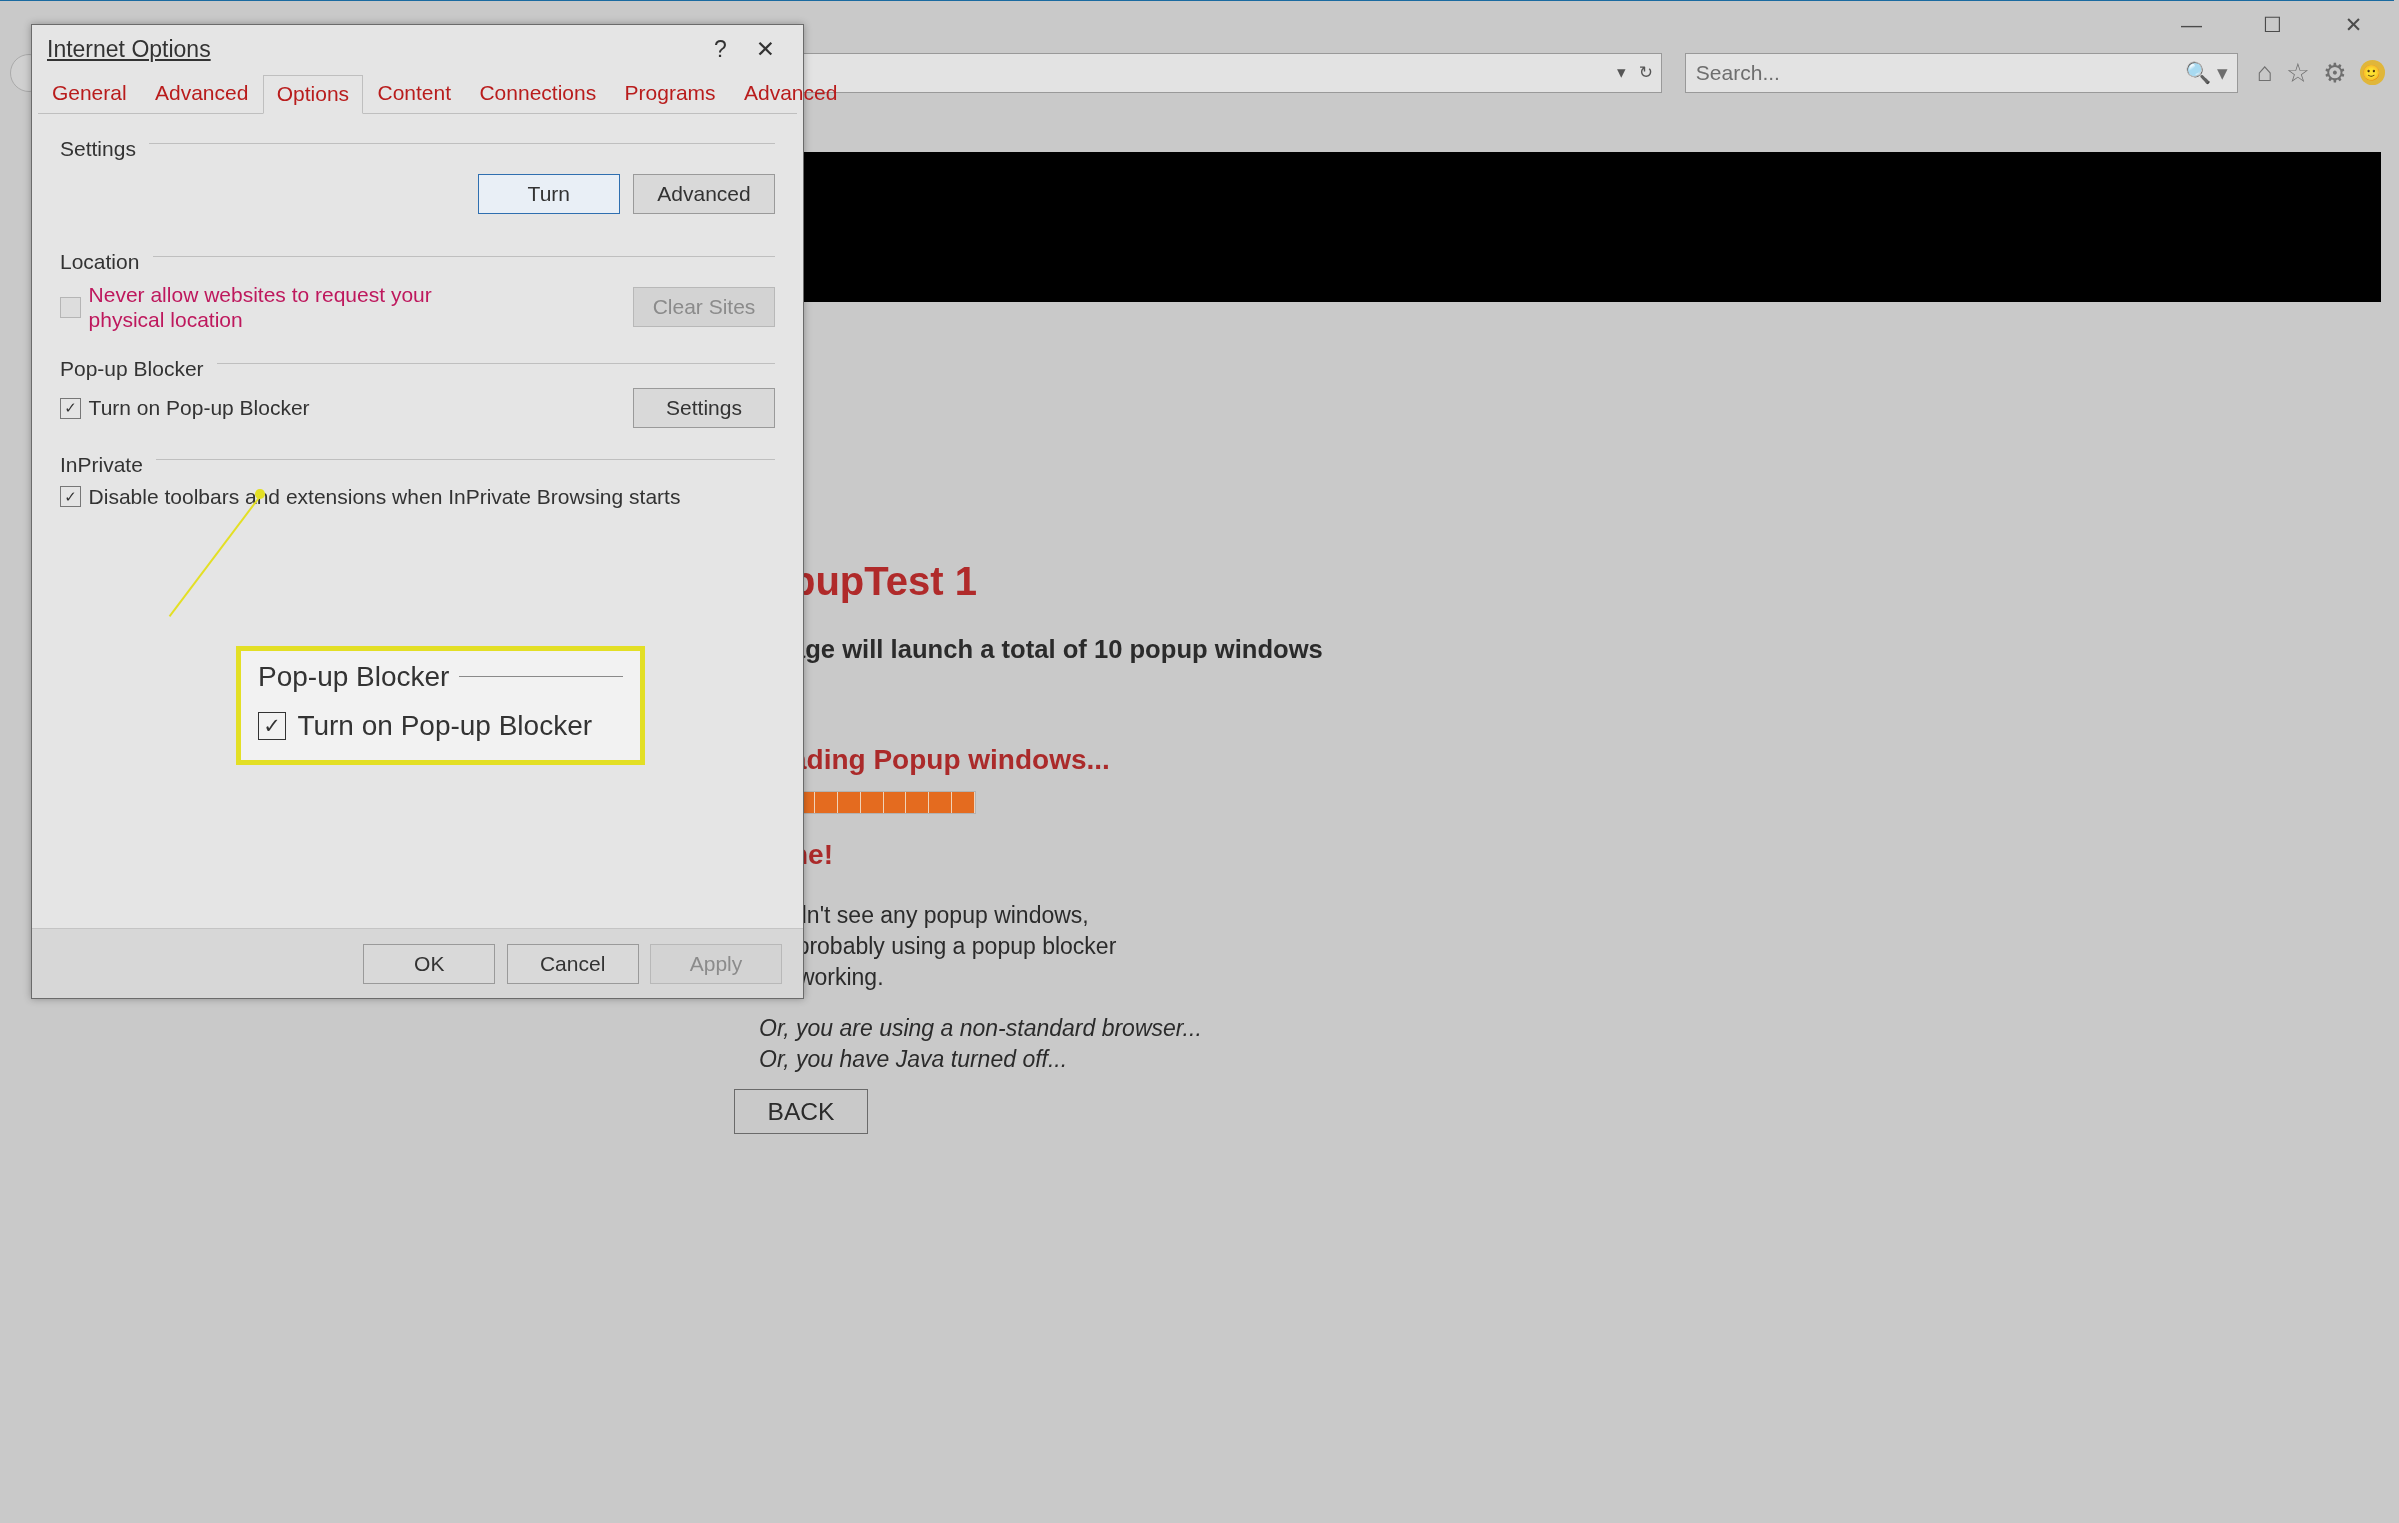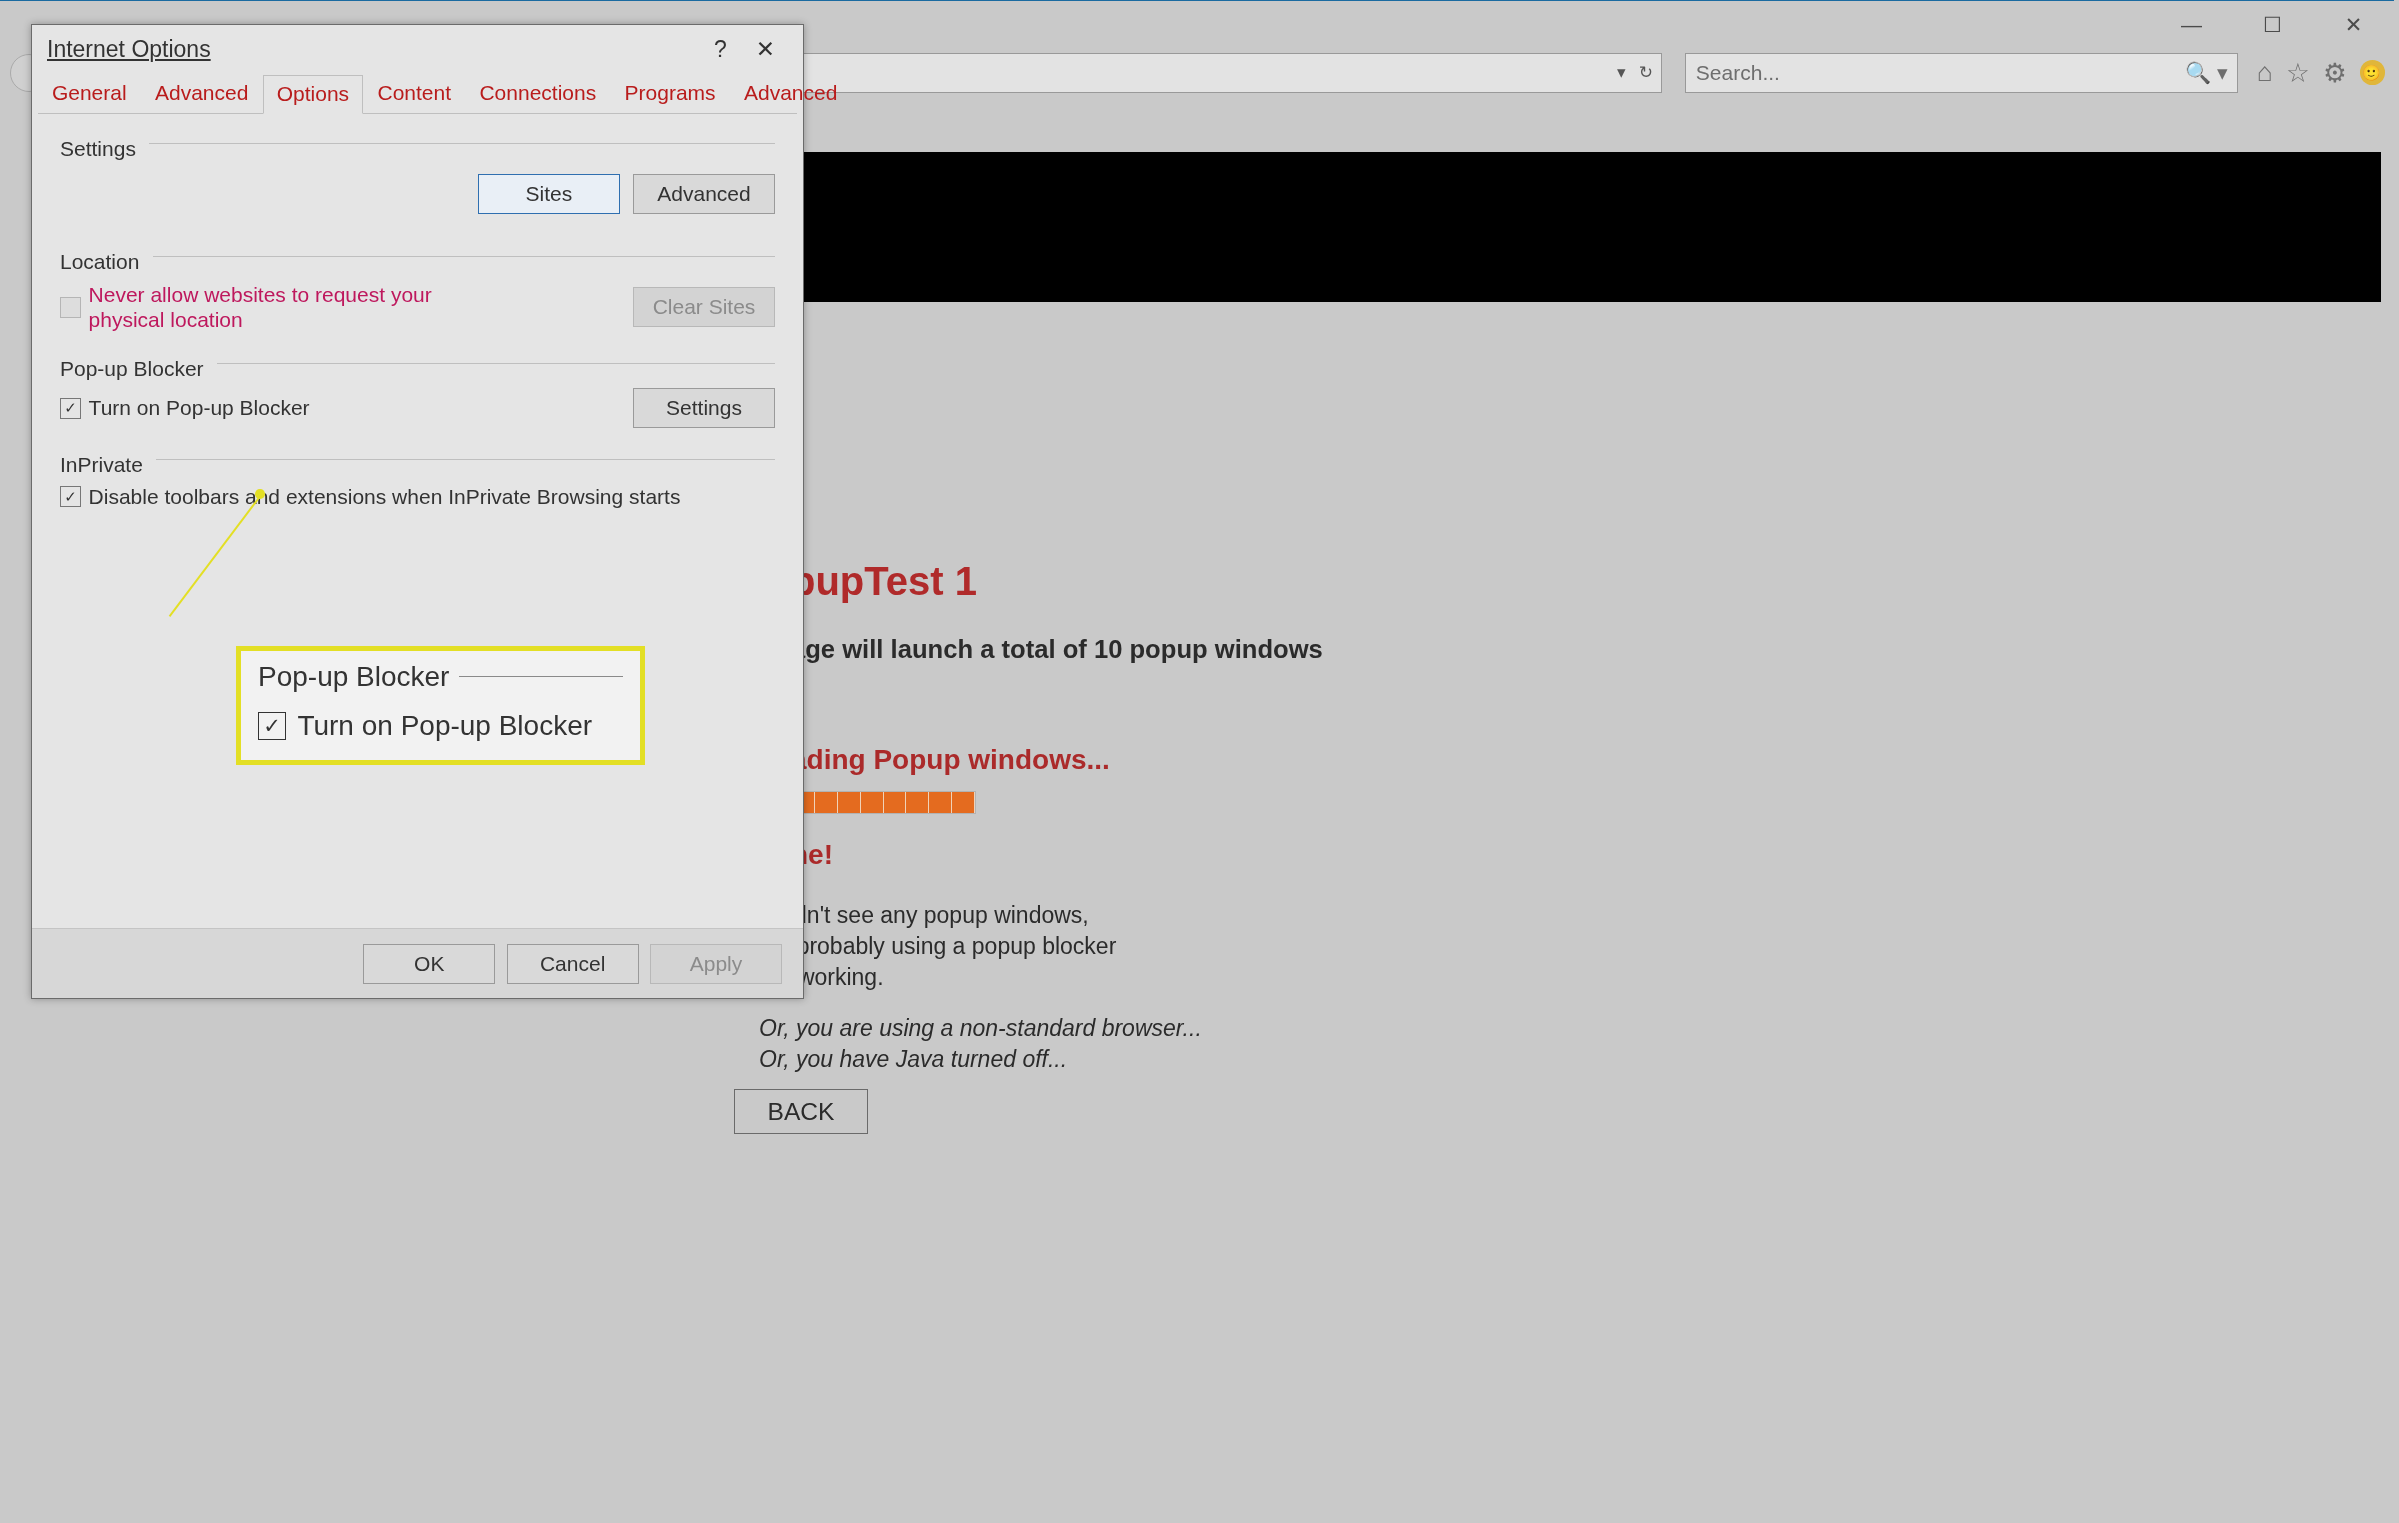--- a/index.html
+++ b/index.html
@@ -212,21 +212,21 @@
     <div class="tab">Advanced</div>
   </div>
 
   <div class="dlg-body">
 
     <div class="section-row">
       <div class="section-label">Settings</div>
       <div class="section-line"></div>
     </div>
     <div class="row-buttons">
-      <div class="btn primary">Sites</div>
+      <div class="btn primary">Turn</div>
       <div class="btn">Advanced</div>
     </div>
 
     <div class="section-row" style="margin-top:24.6px">
       <div class="section-label">Location</div>
       <div class="section-line"></div>
     </div>
     <div class="opt-row">
       <span class="chk disabled"></span>
       <span class="txt grey-text" style="max-width:379px; line-height:1.2">Never allow websites to request your physical location</span>

